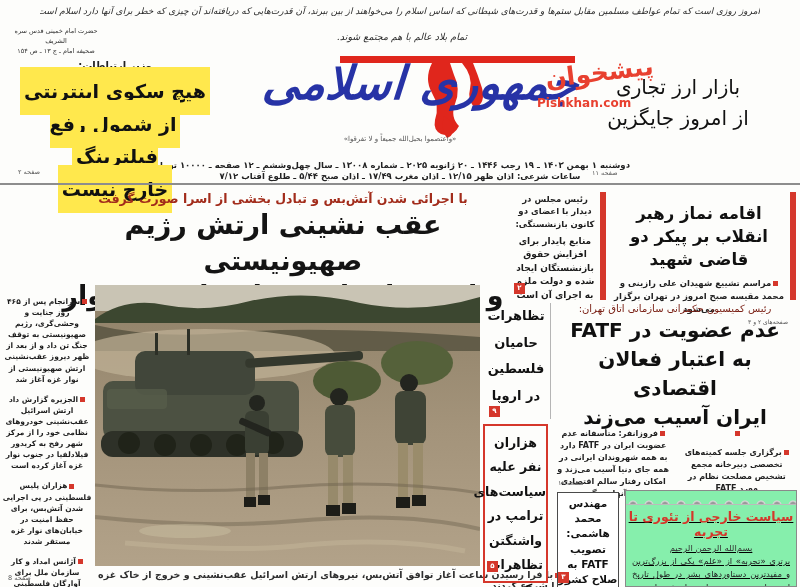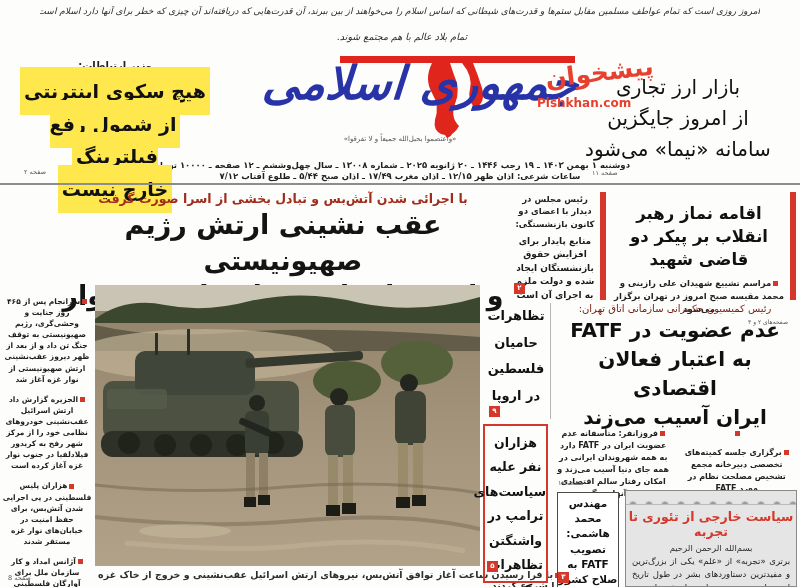--- a/index.html
+++ b/index.html
@@ -62,55 +62,58 @@
   .fatf .kick{font-size:10px;font-weight:normal;color:#7a2015;}
   .fatf .head{font-size:20px;font-weight:800;color:#101010;line-height:1.45;margin-top:2px;}
   .fatf-bullets{top:428px;left:556px;width:238px;display:flex;gap:9px;}
   .fatf-bullets .col{flex:1;font-size:8px;font-weight:600;color:#222;line-height:1.5;text-align:center;}
   .fatf-bullets .b{margin-bottom:7px;}
   .fatf-pr{top:479px;left:558px;}
   
   .hashemi{top:492px;left:557px;width:60px;height:91px;border:1px solid #4a4a4a;text-align:center;
            font-size:10.5px;font-weight:700;color:#111;line-height:1.45;padding-top:3px;background:#fff;}
   
-  .editorial{top:490px;left:625px;width:170px;height:95px;border:1px solid #8a8a8a;background:#e5e5e5;overflow:hidden;}
+  .editorial{top:490px;left:625px;width:170px;height:95px;border:1px solid #8a8a8a;background:#86efac;overflow:hidden;text-decoration:underline;}
   .deco{height:13px;background-image:radial-gradient(circle at 7px 14px,#9a9a9a 2.5px,#d9d9d9 4px,transparent 5px);
         background-size:16px 13px;background-repeat:repeat-x;border-bottom:1px solid #bbb;}
   .editorial .title{color:#d5372b;font-weight:800;font-size:12.5px;text-align:center;margin-top:4px;}
   .editorial .bism{font-size:8.5px;text-align:center;color:#333;margin-top:4px;}
   .editorial .body{font-size:8.5px;color:#222;text-align:justify;padding:2px 6px 0 6px;line-height:1.5;}
 </style>
 </head>
 <body>
 
 <div id="page">
 
   <div class="abs quote q1">امروز روزی است که تمام عواطف مسلمین مقابل ستم‌ها و قدرت‌های شیطانی که اساس اسلام را می‌خواهند از بین ببرند، آن قدرت‌هایی که دریافته‌اند آن چیزی که خطر برای آنها دارد اسلام است، آن چیزی که خطر برای آنها دارد وحدت ملت‌های اسلامی است. امروز روزی است که باید تمام مسلمین</div>
   <div class="abs quote q2">تمام بلاد عالم با هم مجتمع شوند.</div>
+  <div class="abs attrib">
+    <div>حضرت امام خمینی قدس سره الشریف</div>
+    <div>صحیفه امام ـ ج ۱۳ ـ ص ۱۵۴</div>
+  </div>
 
   <svg class="abs" style="top:54px;left:340px;" width="235" height="92" viewBox="0 0 235 92">
     <rect x="0" y="2" width="235" height="7" fill="#e0261c"></rect>
     <path d="M92,9 q-8,16 0,30 q8,13 3,27 q-2,10 6,14 q12,4 18,-8 q-9,-9 -4,-22 q6,-15 -1,-29 l-4,-12 z" fill="#e0261c"></path>
     <path d="M122,9 q11,13 8,26 q-3,11 5,19 q11,-5 7,-20 q-4,-13 -9,-25 z" fill="#e0261c"></path>
     <path d="M104,62 q-4,14 3,22 q9,-3 5,-16 z" fill="#e0261c"></path>
   </svg>
   <div class="abs mast-title">جمهوری اسلامی</div>
   <div class="abs wm-fa">پیشخوان</div>
   <div class="abs wm-en">Pishkhan.com</div>
   <div class="abs slogan">«واعتصموا بحبل‌الله جمیعاً و لا تفرقوا»</div>
 
   <div class="abs info1">دوشنبه ۱ بهمن ۱۴۰۳ ـ ۱۹ رجب ۱۴۴۶ ـ ۲۰ ژانویه ۲۰۲۵ ـ شماره ۱۳۰۰۸ ـ سال چهل‌وششم ـ ۱۲ صفحه ـ ۱۰۰۰۰ تومان</div>
   <div class="abs info2">ساعات شرعی: اذان ظهر ۱۲/۱۵ ـ اذان مغرب ۱۷/۴۹ ـ اذان صبح ۵/۴۴ ـ طلوع آفتاب ۷/۱۲</div>
-  <div class="abs pageref" style="top:168px;left:24px;">صفحه ۲</div>
+  <div class="abs pageref" style="top:168px;left:18px;">صفحه ۲</div>
   <div class="abs pageref" style="top:169px;left:592px;">صفحه ۱۱</div>
 
   <div class="abs currency">
     <div>بازار ارز تجاری</div>
     <div>از امروز جایگزین</div>
-    <div>سامانه «نیما» می‌شود</div>
   </div>
 
   <div class="abs minister">
     <div class="kick">وزیر ارتباطات:</div>
     <div class="hl"><span>هیچ سکوی اینترنتی</span></div>
     <div class="hl"><span>از شمول رفع فیلترینگ</span></div>
     <div class="hl"><span>خارج نیست</span></div>
   </div>
 
   <div class="abs divider"></div>

